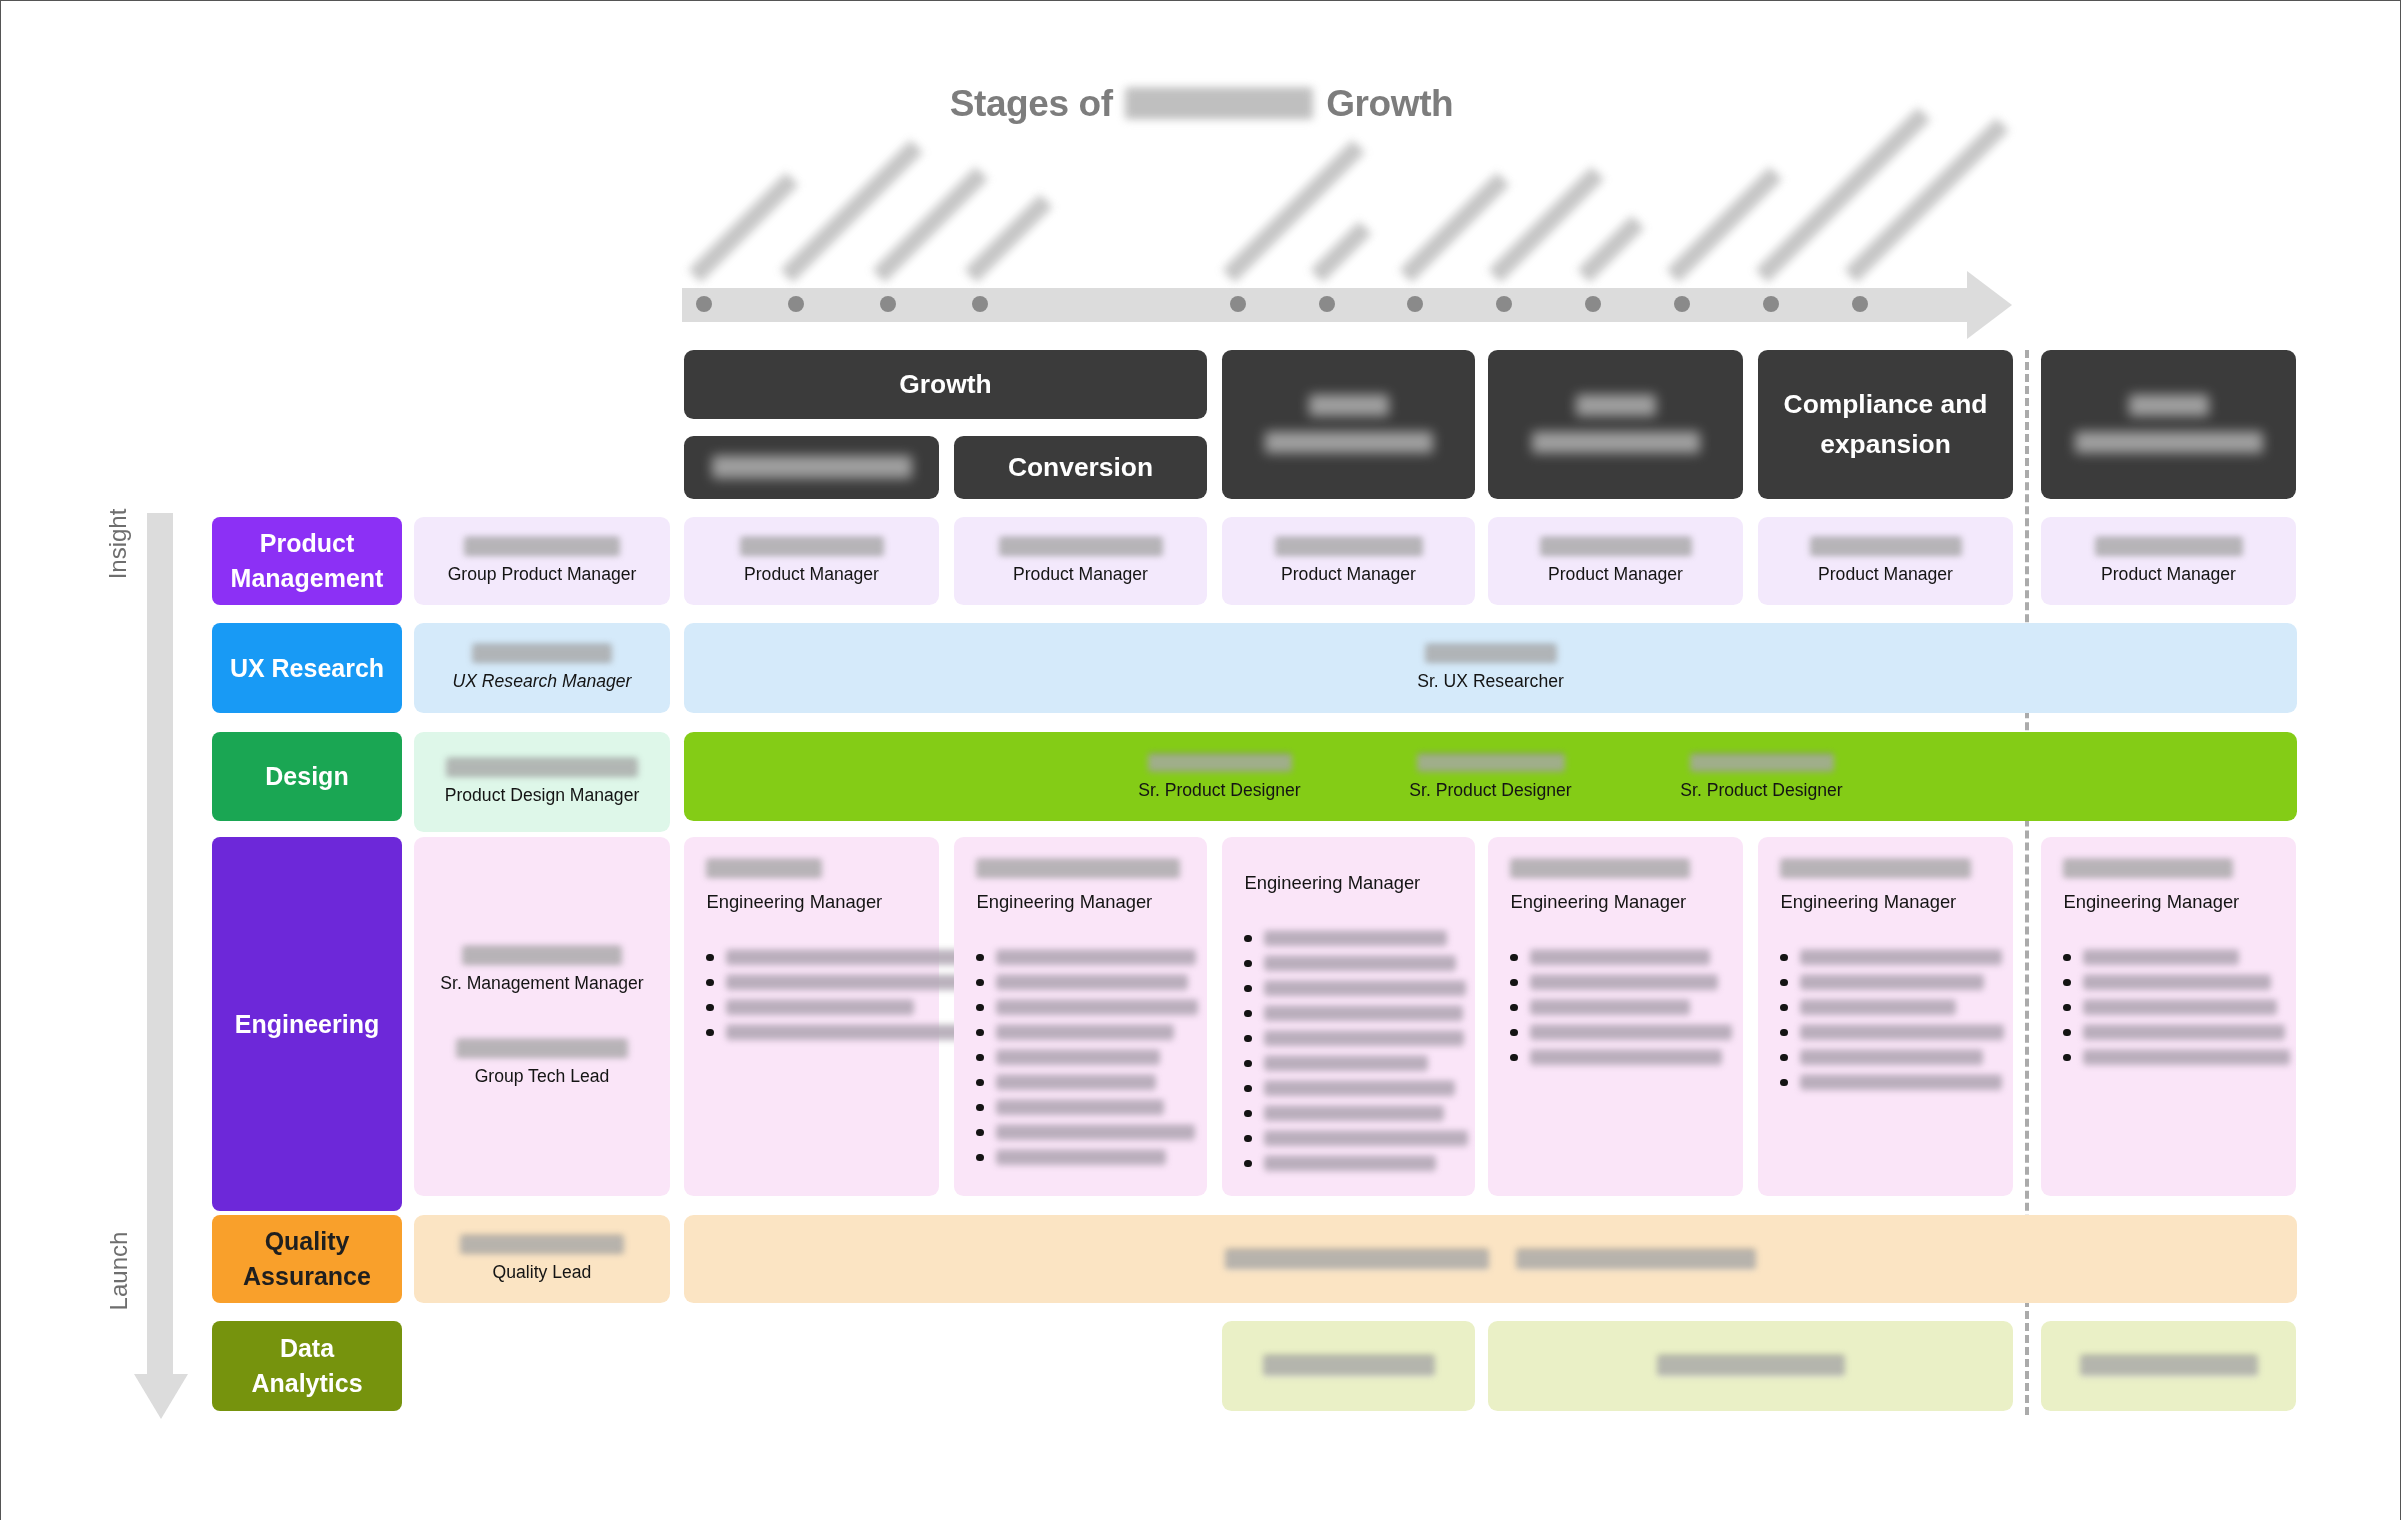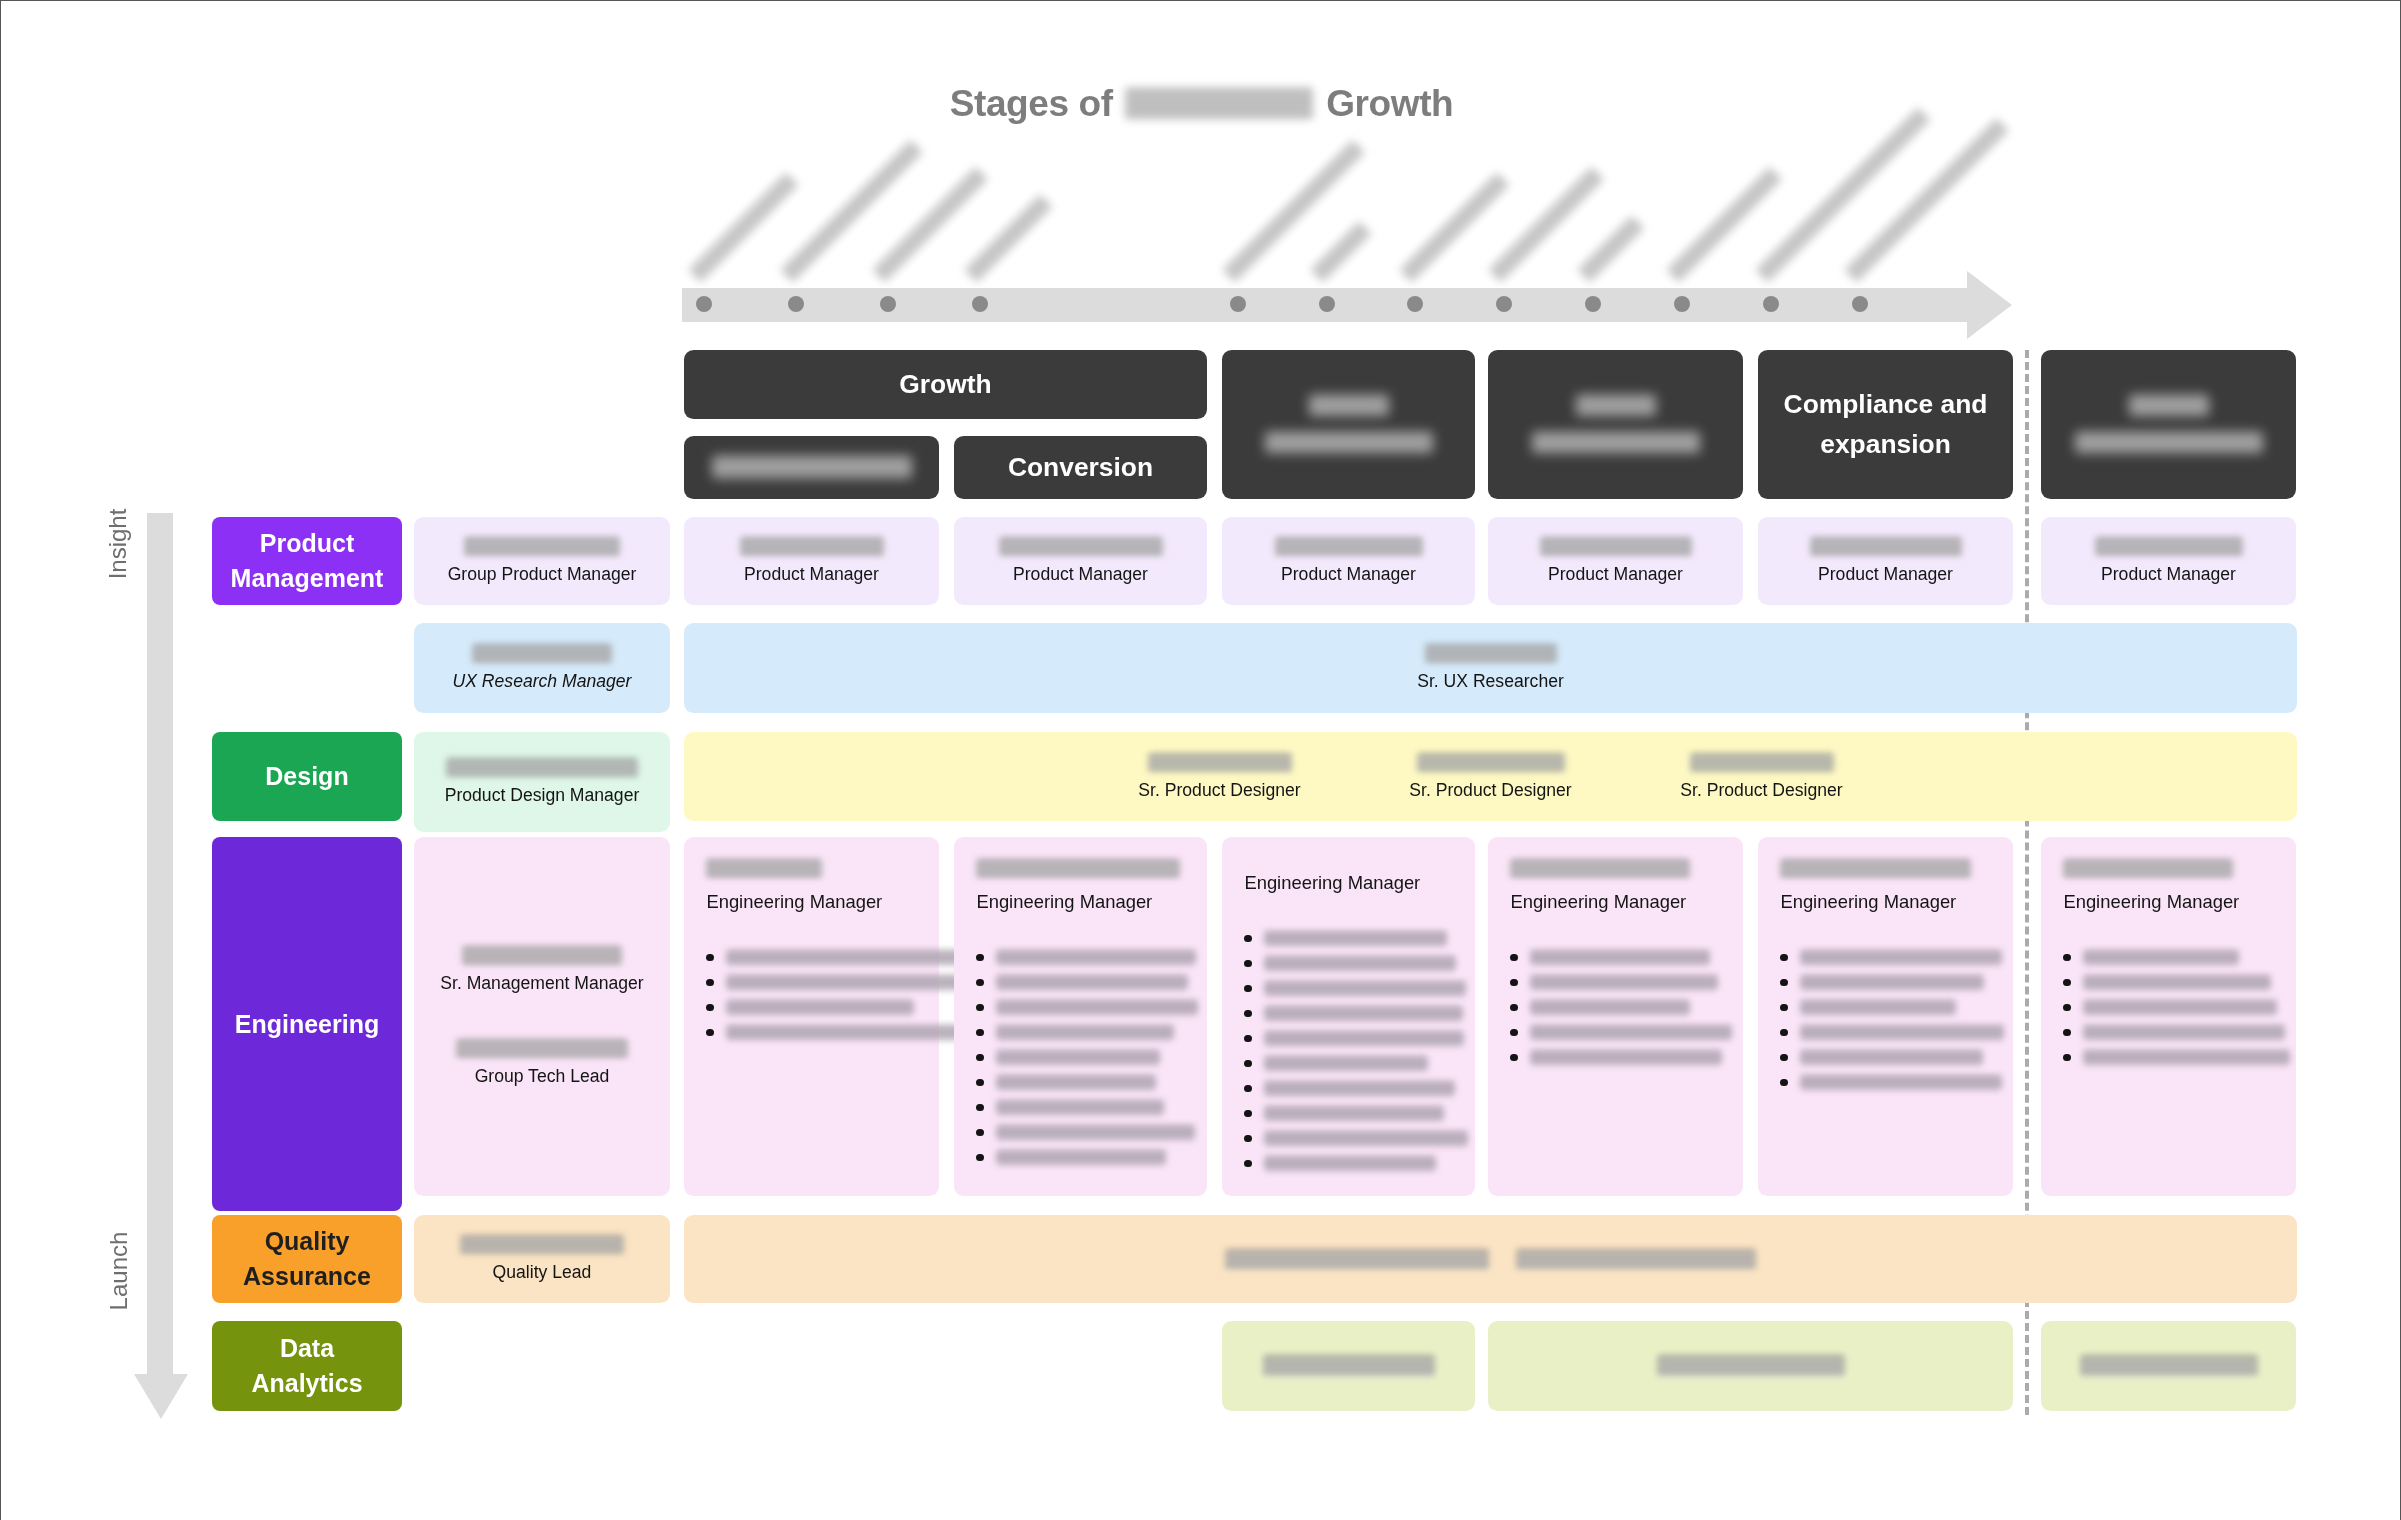--- a/index.html
+++ b/index.html
@@ -109,20 +109,21 @@
   </div>
   <div class="abs hdr" style="left:1757px;top:349px;width:255px;height:149px">
     <span>Compliance and expansion</span>
   </div>
   <div class="abs hdr" style="left:2040px;top:349px;width:255px;height:149px">
     <span class="rn-light" style="width:80px"></span>
     <span class="rn-light" style="width:188px"></span>
   </div>
 
   <div class="abs rowlab" style="left:211px;top:516px;width:190px;height:88px;background:#8C30F5">Product Management</div>
+  <div class="abs rowlab" style="left:211px;top:622px;width:190px;height:90px;background:#189AF5">UX Research</div>
   <div class="abs rowlab" style="left:211px;top:731px;width:190px;height:89px;background:#1AA653">Design</div>
   <div class="abs rowlab" style="left:211px;top:836px;width:190px;height:374px;background:#6d28d9">Engineering</div>
   <div class="abs rowlab" style="left:211px;top:1320px;width:190px;height:90px;background:#76930D">Data Analytics</div>
   <div class="abs rowlab" style="left:211px;top:1214px;width:190px;height:88px;background:#F9A02B;color:#1F1F1F">Quality Assurance</div>
 
   <div class="abs cell" style="left:413px;top:516px;width:256px;height:88px;background:#F3E9FC">
     <div class="rn" style="width:156px"></div>
     <div class="ct">Group Product Manager</div>
   </div>
   <div class="abs cell" style="left:683px;top:516px;width:255px;height:88px;background:#F3E9FC">
@@ -156,21 +157,21 @@
   </div>
   <div class="abs cell" style="left:683px;top:622px;width:1613px;height:90px;background:#D5EAFA">
     <div class="rn" style="width:132px"></div>
     <div class="ct">Sr. UX Researcher</div>
   </div>
 
   <div class="abs cell" style="left:413px;top:731px;width:256px;height:100px;background:#DEF7E9">
     <div class="rn" style="width:192px"></div>
     <div class="ct">Product Design Manager</div>
   </div>
-  <div class="abs cell" style="left:683px;top:731px;width:1613px;height:89px;background:#fef9c3;flex-direction:row;column-gap:0">
+  <div class="abs cell" style="left:683px;top:731px;width:1613px;height:89px;background:#84cc16;flex-direction:row;column-gap:0">
     <div class="grp" style="width:271px">
       <div class="rn" style="width:144px"></div>
       <div class="ct">Sr. Product Designer</div>
     </div>
     <div class="grp" style="width:271px">
       <div class="rn" style="width:148px"></div>
       <div class="ct">Sr. Product Designer</div>
     </div>
     <div class="grp" style="width:271px">
       <div class="rn" style="width:144px"></div>

